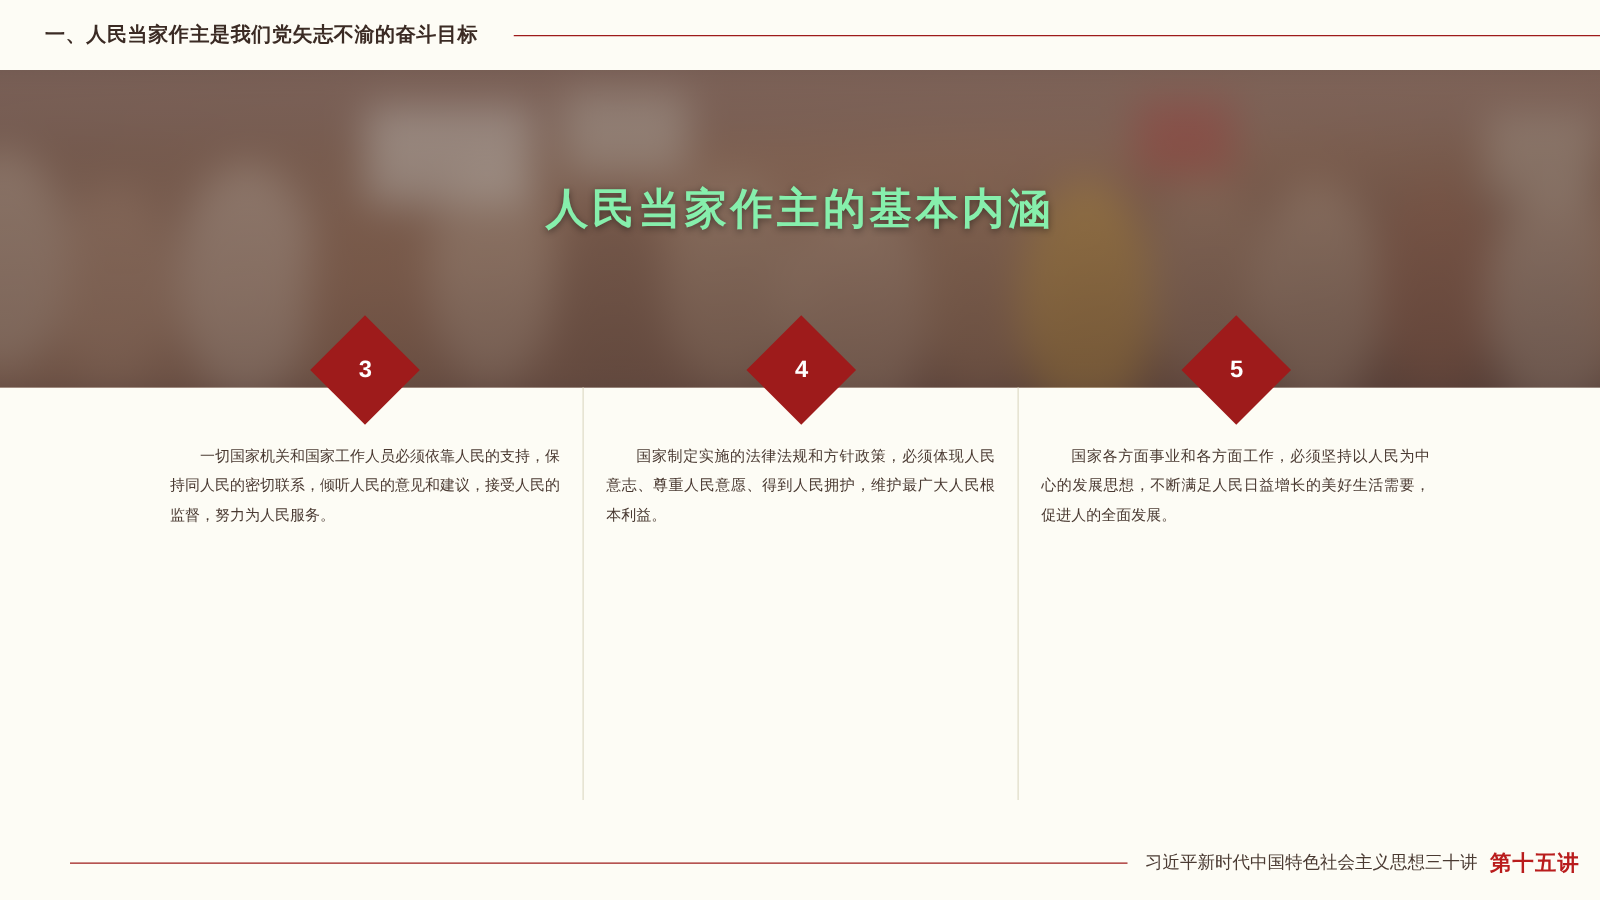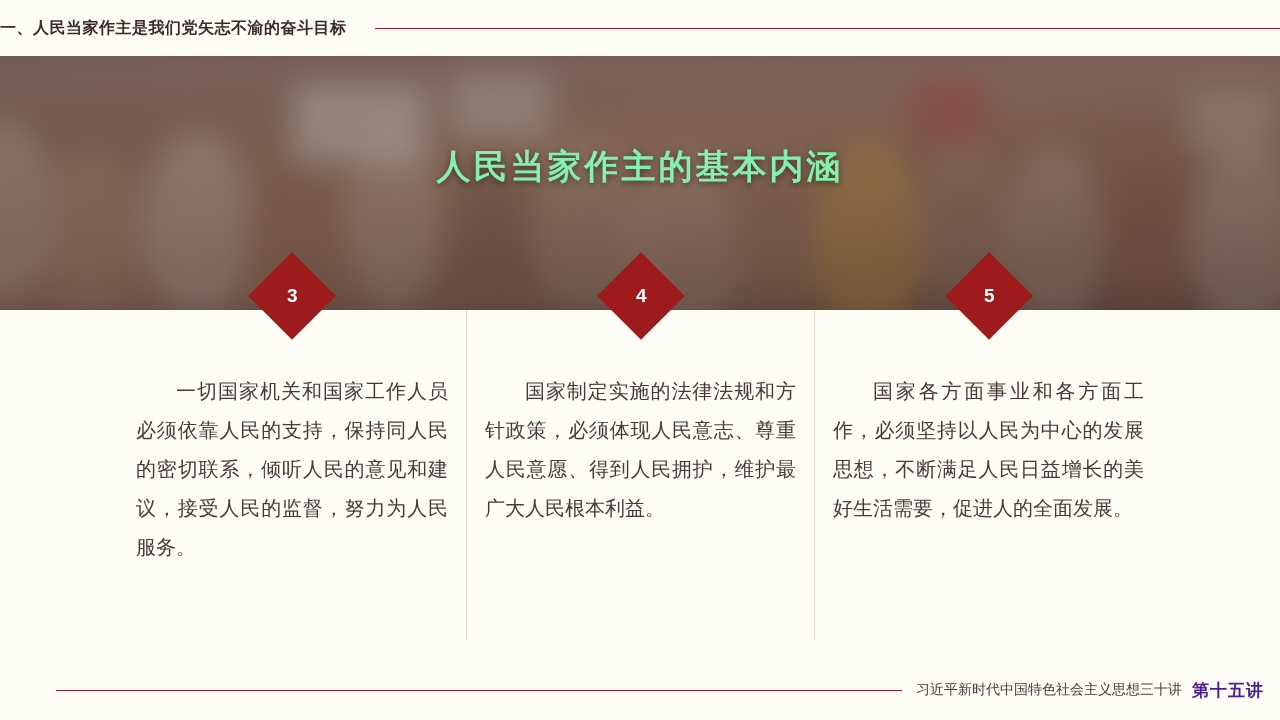--- a/index.html
+++ b/index.html
@@ -17,20 +17,21 @@
 
   
   .slide-header {
     position: absolute;
     top: 0;
     left: 0;
     width: 1280px;
     height: 56px;
     display: flex;
     align-items: center;
+    padding-left: 36px;
     box-sizing: border-box;
     gap: 16px;
   }
   .header-title {
     font-size: 16px;
     font-weight: bold;
     color: #3b2b24;
     letter-spacing: 0.5px;
     white-space: nowrap;
   }
@@ -107,22 +108,22 @@
     align-items: center;
     justify-content: center;
   }
   .diamond span {
     transform: rotate(-45deg);
     color: #ffffff;
     font-size: 19px;
     font-weight: bold;
   }
   .col-text {
-    margin-top: 62px;
-    font-size: 20px;
+    margin-top: 44px;
+    font-size: 12px;
     line-height: 1.95;
     color: #4a3a32;
     text-align: justify;
     text-indent: 2em;
     padding: 0 6px;
   }
 
   
   .slide-footer {
     position: absolute;
@@ -143,21 +144,21 @@
   }
   .footer-text {
     font-size: 14px;
     color: #4a3a32;
     margin-left: 14px;
     white-space: nowrap;
   }
   .footer-badge {
     font-size: 17px;
     font-weight: bold;
-    color: #4c1d95;
+    color: #b91c1c;
     margin-left: 10px;
     letter-spacing: 1px;
     white-space: nowrap;
     font-family: Liberation Sans, sans-serif;
   }
 </style>
 </head>
 <body>
 
 <div class="slide-header">

